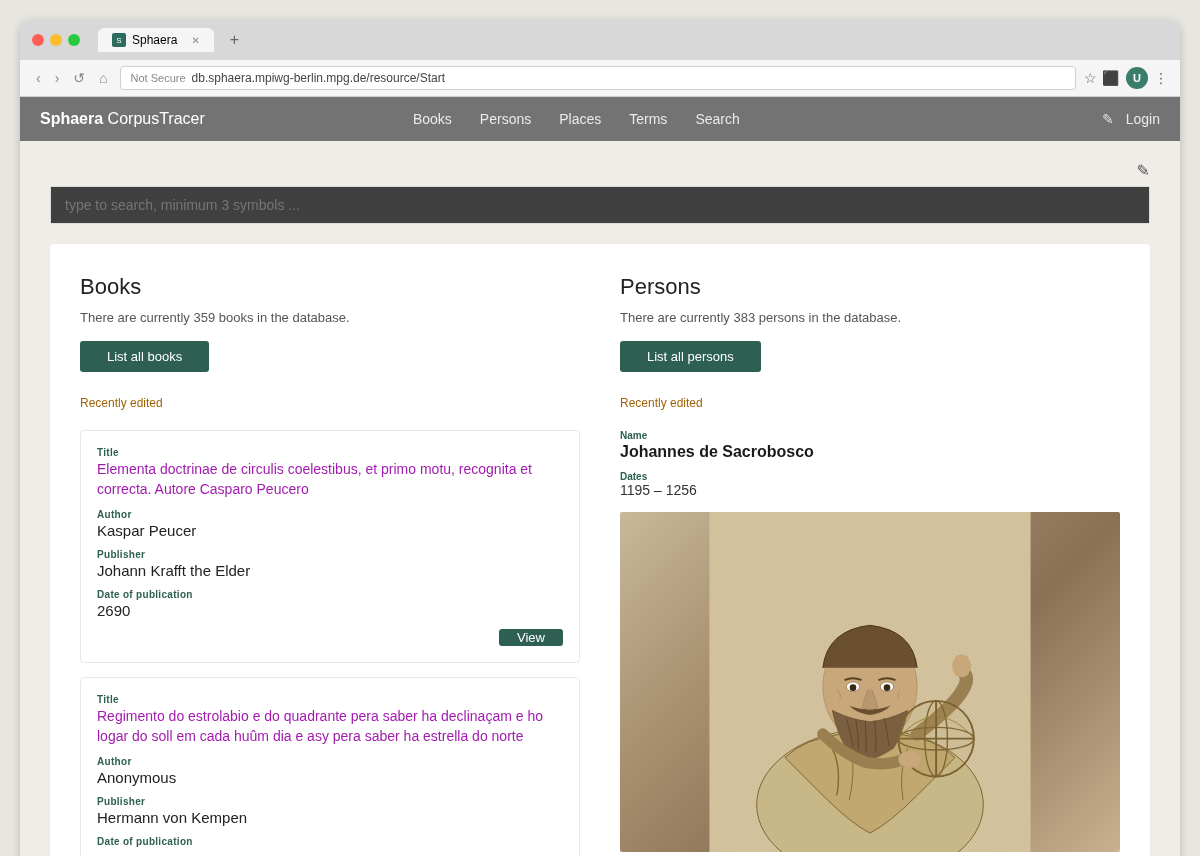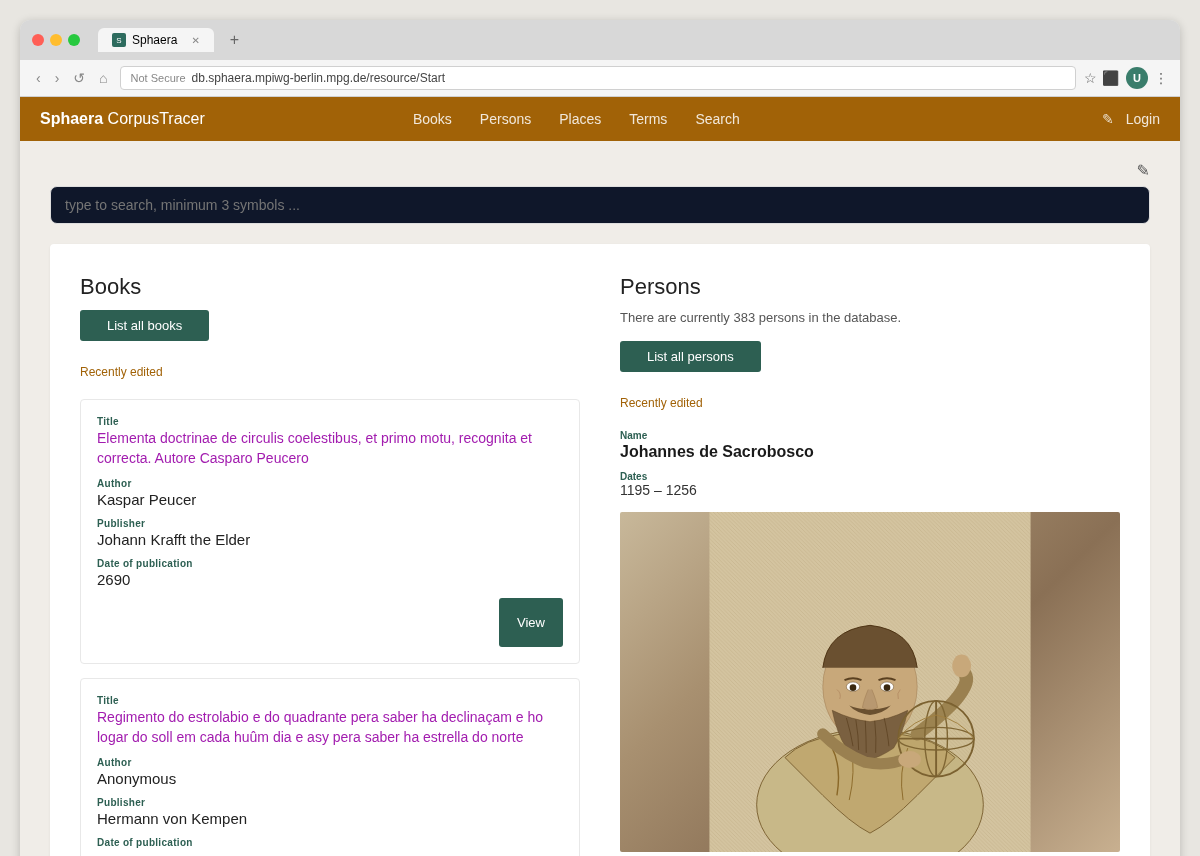--- a/index.html
+++ b/index.html
@@ -62,21 +62,21 @@
       align-items: center;
       gap: 6px;
     }
     .not-secure { color: #888; font-size: 11px; }
     .toolbar-actions { display: flex; gap: 6px; align-items: center; }
     .toolbar-action-btn { background: none; border: none; color: #666; font-size: 14px; cursor: pointer; }
     .user-avatar { width: 22px; height: 22px; border-radius: 50%; background: #3a7d6b; display: flex; align-items: center; justify-content: center; color: white; font-size: 11px; font-weight: bold; }
 
     
     .app-header {
-      background: #a16207;
+      background: #737373;
       padding: 0 20px;
       display: flex;
       align-items: center;
       height: 44px;
     }
     .app-logo {
       color: white;
       font-size: 16px;
       font-weight: 400;
       margin-right: auto;
@@ -105,24 +105,24 @@
       justify-content: flex-end;
       margin-bottom: 10px;
     }
     .edit-icon-btn { background: none; border: none; cursor: pointer; color: #666; font-size: 18px; }
 
     .search-bar-container { margin-bottom: 20px; }
     .search-bar {
       width: 100%;
       padding: 10px 14px;
       border: 1px solid #ddd;
-      border-radius: 7px;
+      border-radius: 0;
       font-size: 14px;
       color: #aaa;
-      background: #0f172a;
+      background: #404040;
       outline: none;
     }
 
     .content-card {
       background: white;
       border-radius: 4px;
       padding: 30px;
       box-shadow: 0 1px 3px rgba(0,0,0,0.06);
     }
     .content-grid {
@@ -188,21 +188,21 @@
     }
     .card-footer {
       display: flex;
       justify-content: flex-end;
       margin-top: 8px;
     }
     .btn-view {
       background: #2d5f52;
       color: white;
       border: none;
-      padding: 17px 18px;
+      padding: 1px 18px;
       border-radius: 3px;
       font-size: 13px;
       cursor: pointer;
     }
 
     
     .person-name-label { font-size: 10px; color: #2d5f52; font-weight: 600; margin-bottom: 2px; }
     .person-name { font-size: 16px; font-weight: 600; color: #1a1a1a; margin-bottom: 10px; }
     .person-dates-label { font-size: 10px; color: #2d5f52; font-weight: 600; margin-bottom: 0; }
     .person-dates { font-size: 14px; color: #333; margin-bottom: 14px; }
@@ -283,20 +283,21 @@
 
     <div class="search-bar-container">
       <input class="search-bar" type="text" placeholder="type to search, minimum 3 symbols ..." style="">
     </div>
 
     <div class="content-card">
       <div class="content-grid">
 
         <div>
           <h2 class="section-title">Books</h2>
+          <p class="section-desc">There are currently 359 books in the database.</p>
           <button class="btn-list">List all books</button>
 
           <p class="recently-edited-label">Recently edited</p>
 
           
           <div class="book-card">
             <div class="field-label">Title</div>
             <div class="field-value-title">Elementa doctrinae de circulis coelestibus, et primo motu, recognita et correcta. Autore Casparo Peucero</div>
             <div class="field-label">Author</div>
             <div class="field-value">Kaspar Peucer</div>

